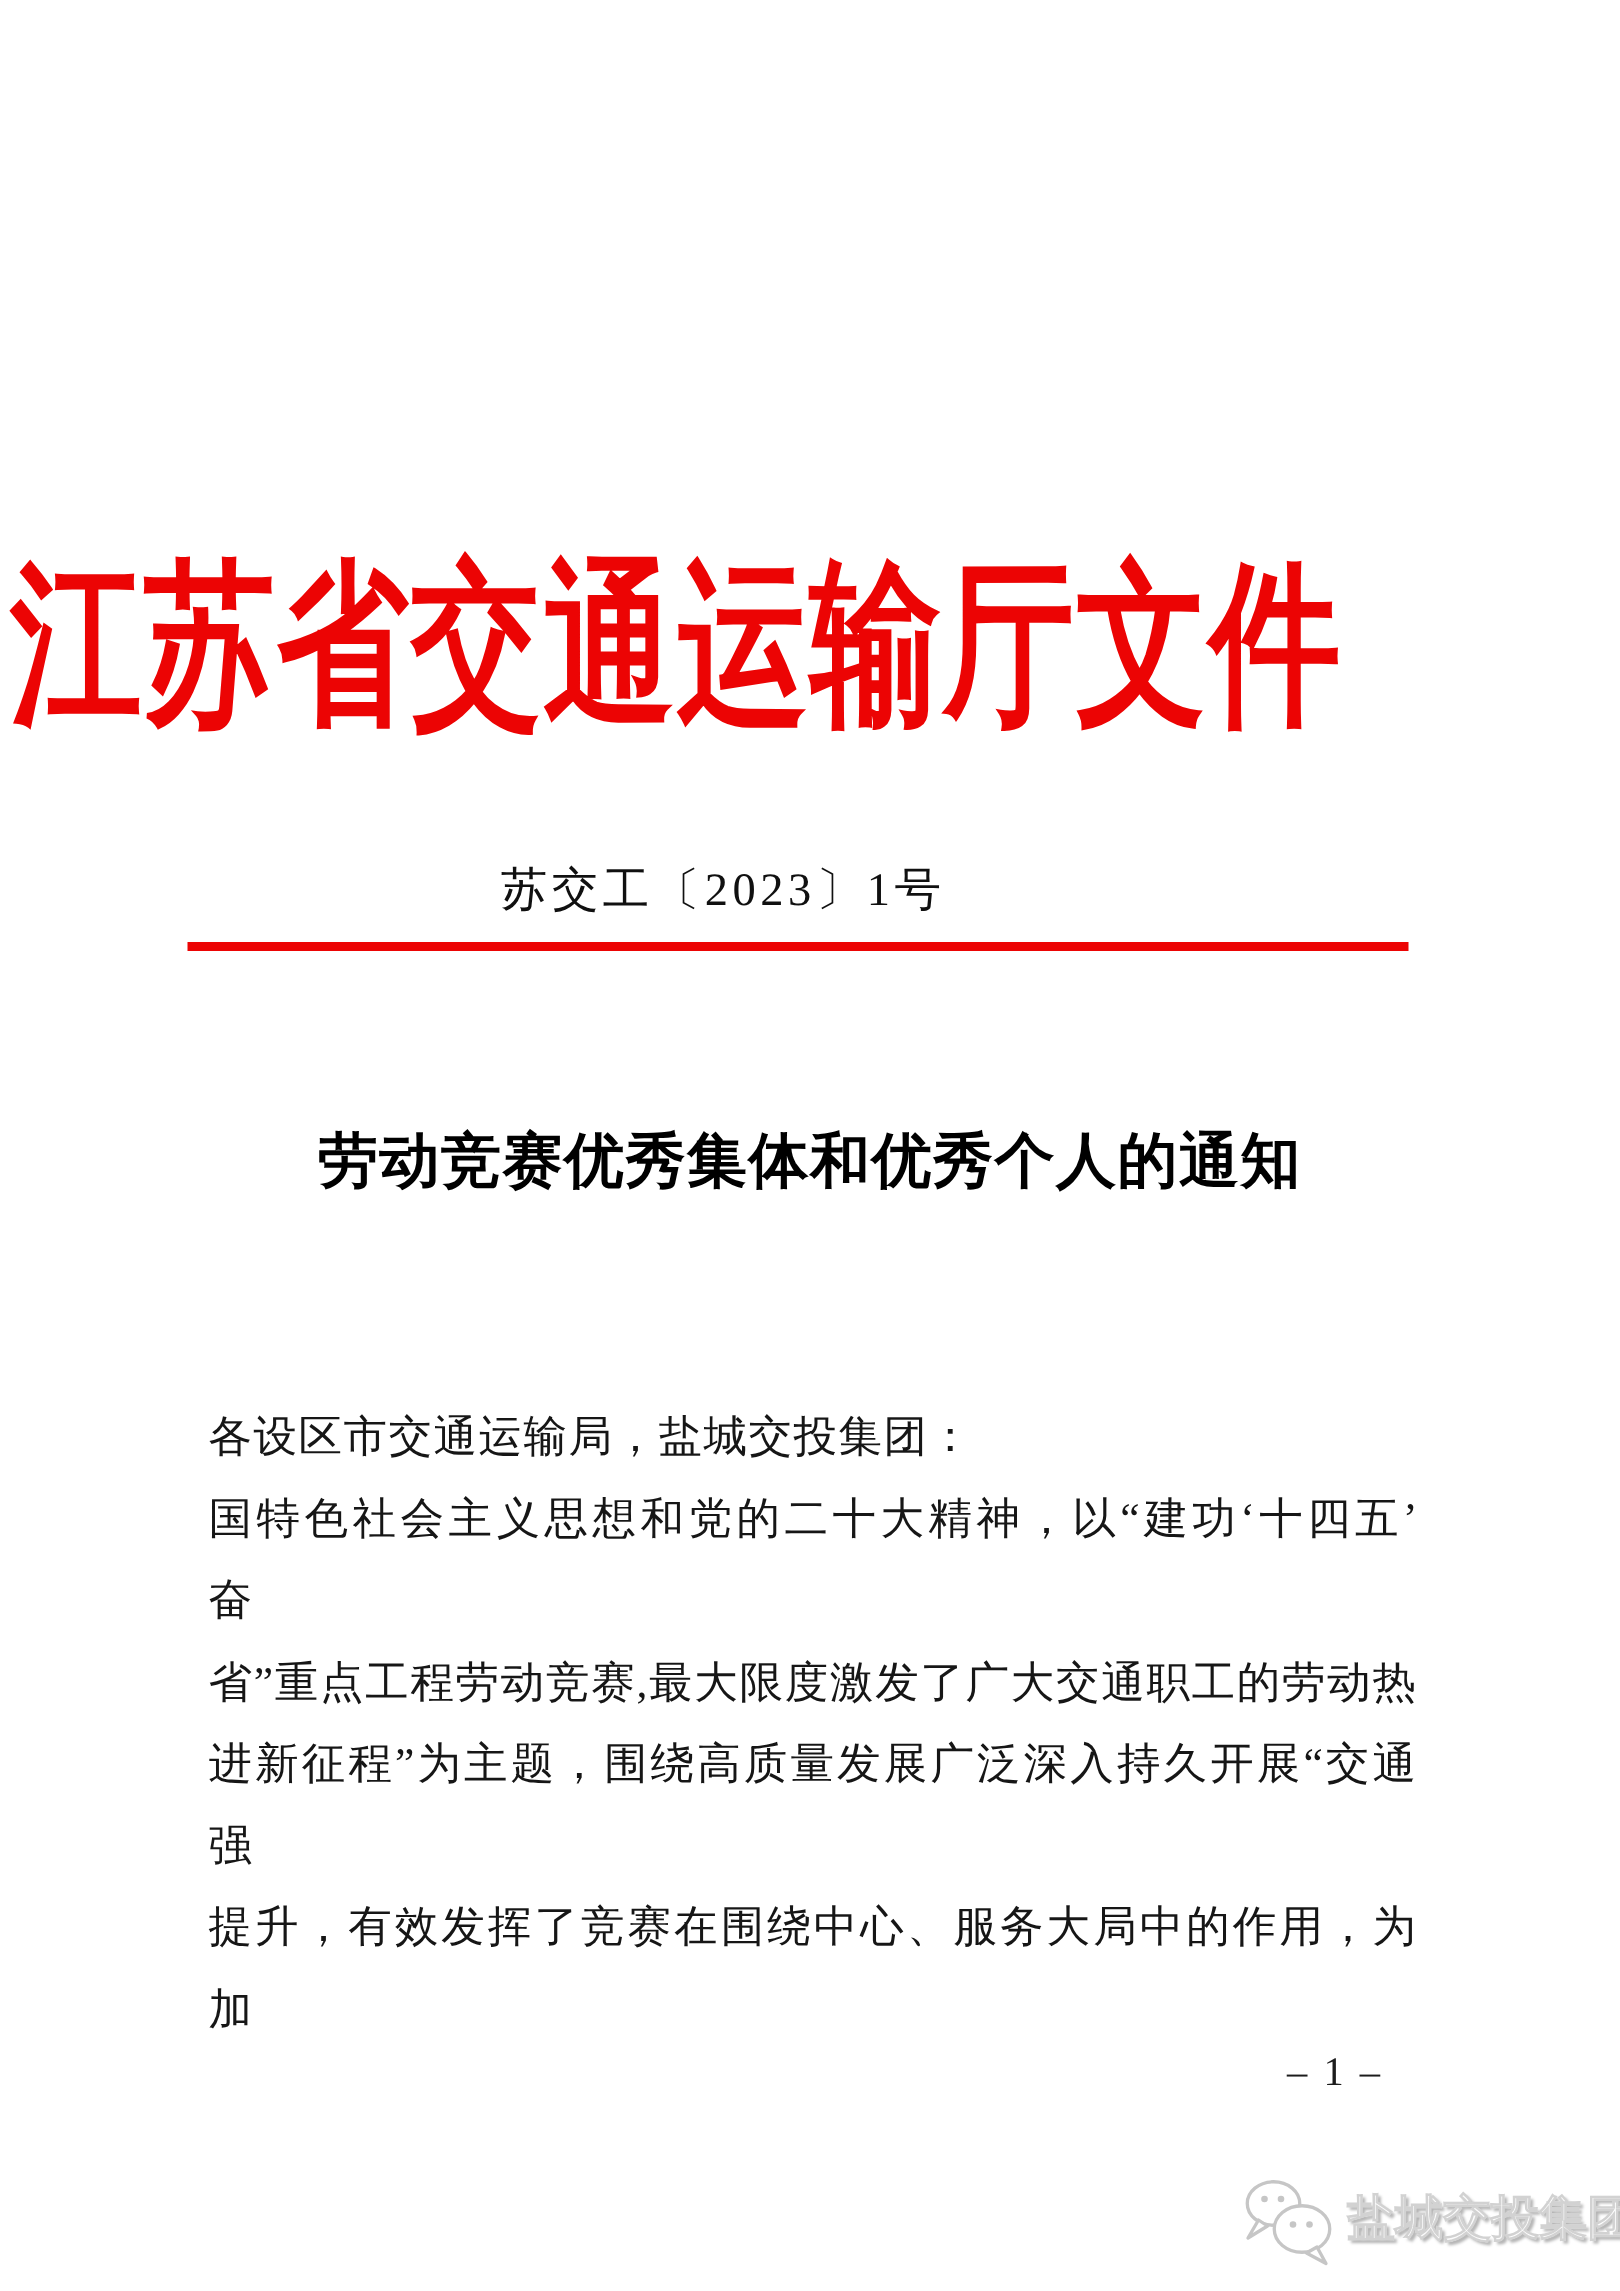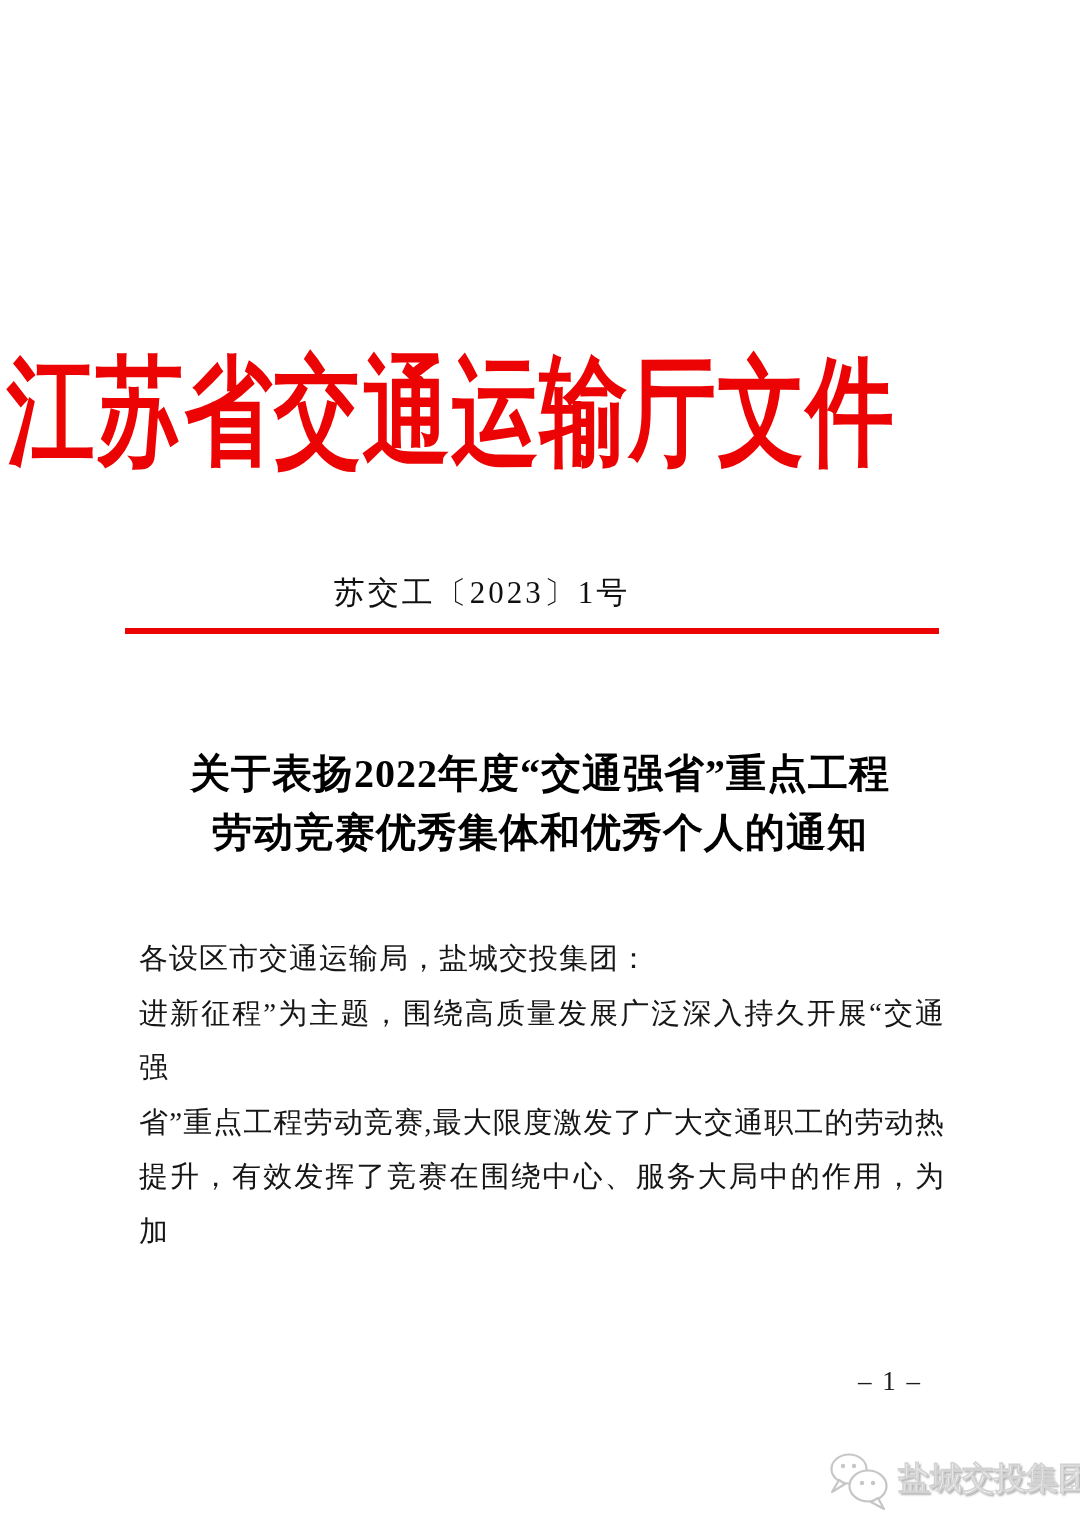--- a/index.html
+++ b/index.html
@@ -12,21 +12,21 @@
     width:1080px;
     height:1527px;
     background:#ffffff;
     overflow:hidden;
     font-family:"Liberation Serif","DejaVu Serif",serif;
     color:var(--ink);
   }
   
   .masthead{
     position:absolute; top:348px; left:0; width:901px; height:148px;
-    display:flex; justify-content:center; align-items:flex-start;
+    display:flex; justify-content:center; align-items:flex-end;
   }
   .masthead-text{
     font-size:118px;
     font-weight:bold;
     color:var(--red);
     white-space:nowrap;
     letter-spacing:2px;
     transform:scaleX(0.74);
     transform-origin:center;
     line-height:1.1;
@@ -90,29 +90,29 @@
 
   <div class="masthead">
     <div class="masthead-text">江苏省交通运输厅文件</div>
   </div>
 
   <div class="doc-number">苏交工〔2023〕1号</div>
 
   <div class="red-rule"></div>
 
   <div class="doc-title">
-      <div class="doc-title-line">关于表扬2022年度“交通强省”重点工程</div>
       <div class="doc-title-line">劳动竞赛优秀集体和优秀个人的通知</div>
     </div>
 
   <div class="body-block">
     <div class="salutation">各设区市交通运输局，盐城交投集团：</div>
     <div>
+        <div class="body-line">国特色社会主义思想和党的二十大精神，以“建功‘十四五’　奋</div>
+        <div class="body-line">省”重点工程劳动竞赛,最大限度激发了广大交通职工的劳动热</div>
         <div class="body-line">进新征程”为主题，围绕高质量发展广泛深入持久开展“交通强</div>
-        <div class="body-line">省”重点工程劳动竞赛,最大限度激发了广大交通职工的劳动热</div>
         <div class="body-line">提升，有效发挥了竞赛在围绕中心、服务大局中的作用，为加</div>
       </div>
   </div>
 
   <div class="page-number">– 1 –</div>
 
   <div class="watermark">
     <svg class="wm-icon" width="68" height="64" viewBox="0 0 68 64" xmlns="http://www.w3.org/2000/svg">
       <g fill="#ffffff" stroke="#c6c6c6" stroke-width="2.2" stroke-linejoin="round">
         <ellipse cx="25" cy="21" rx="17.5" ry="14.5"></ellipse>

